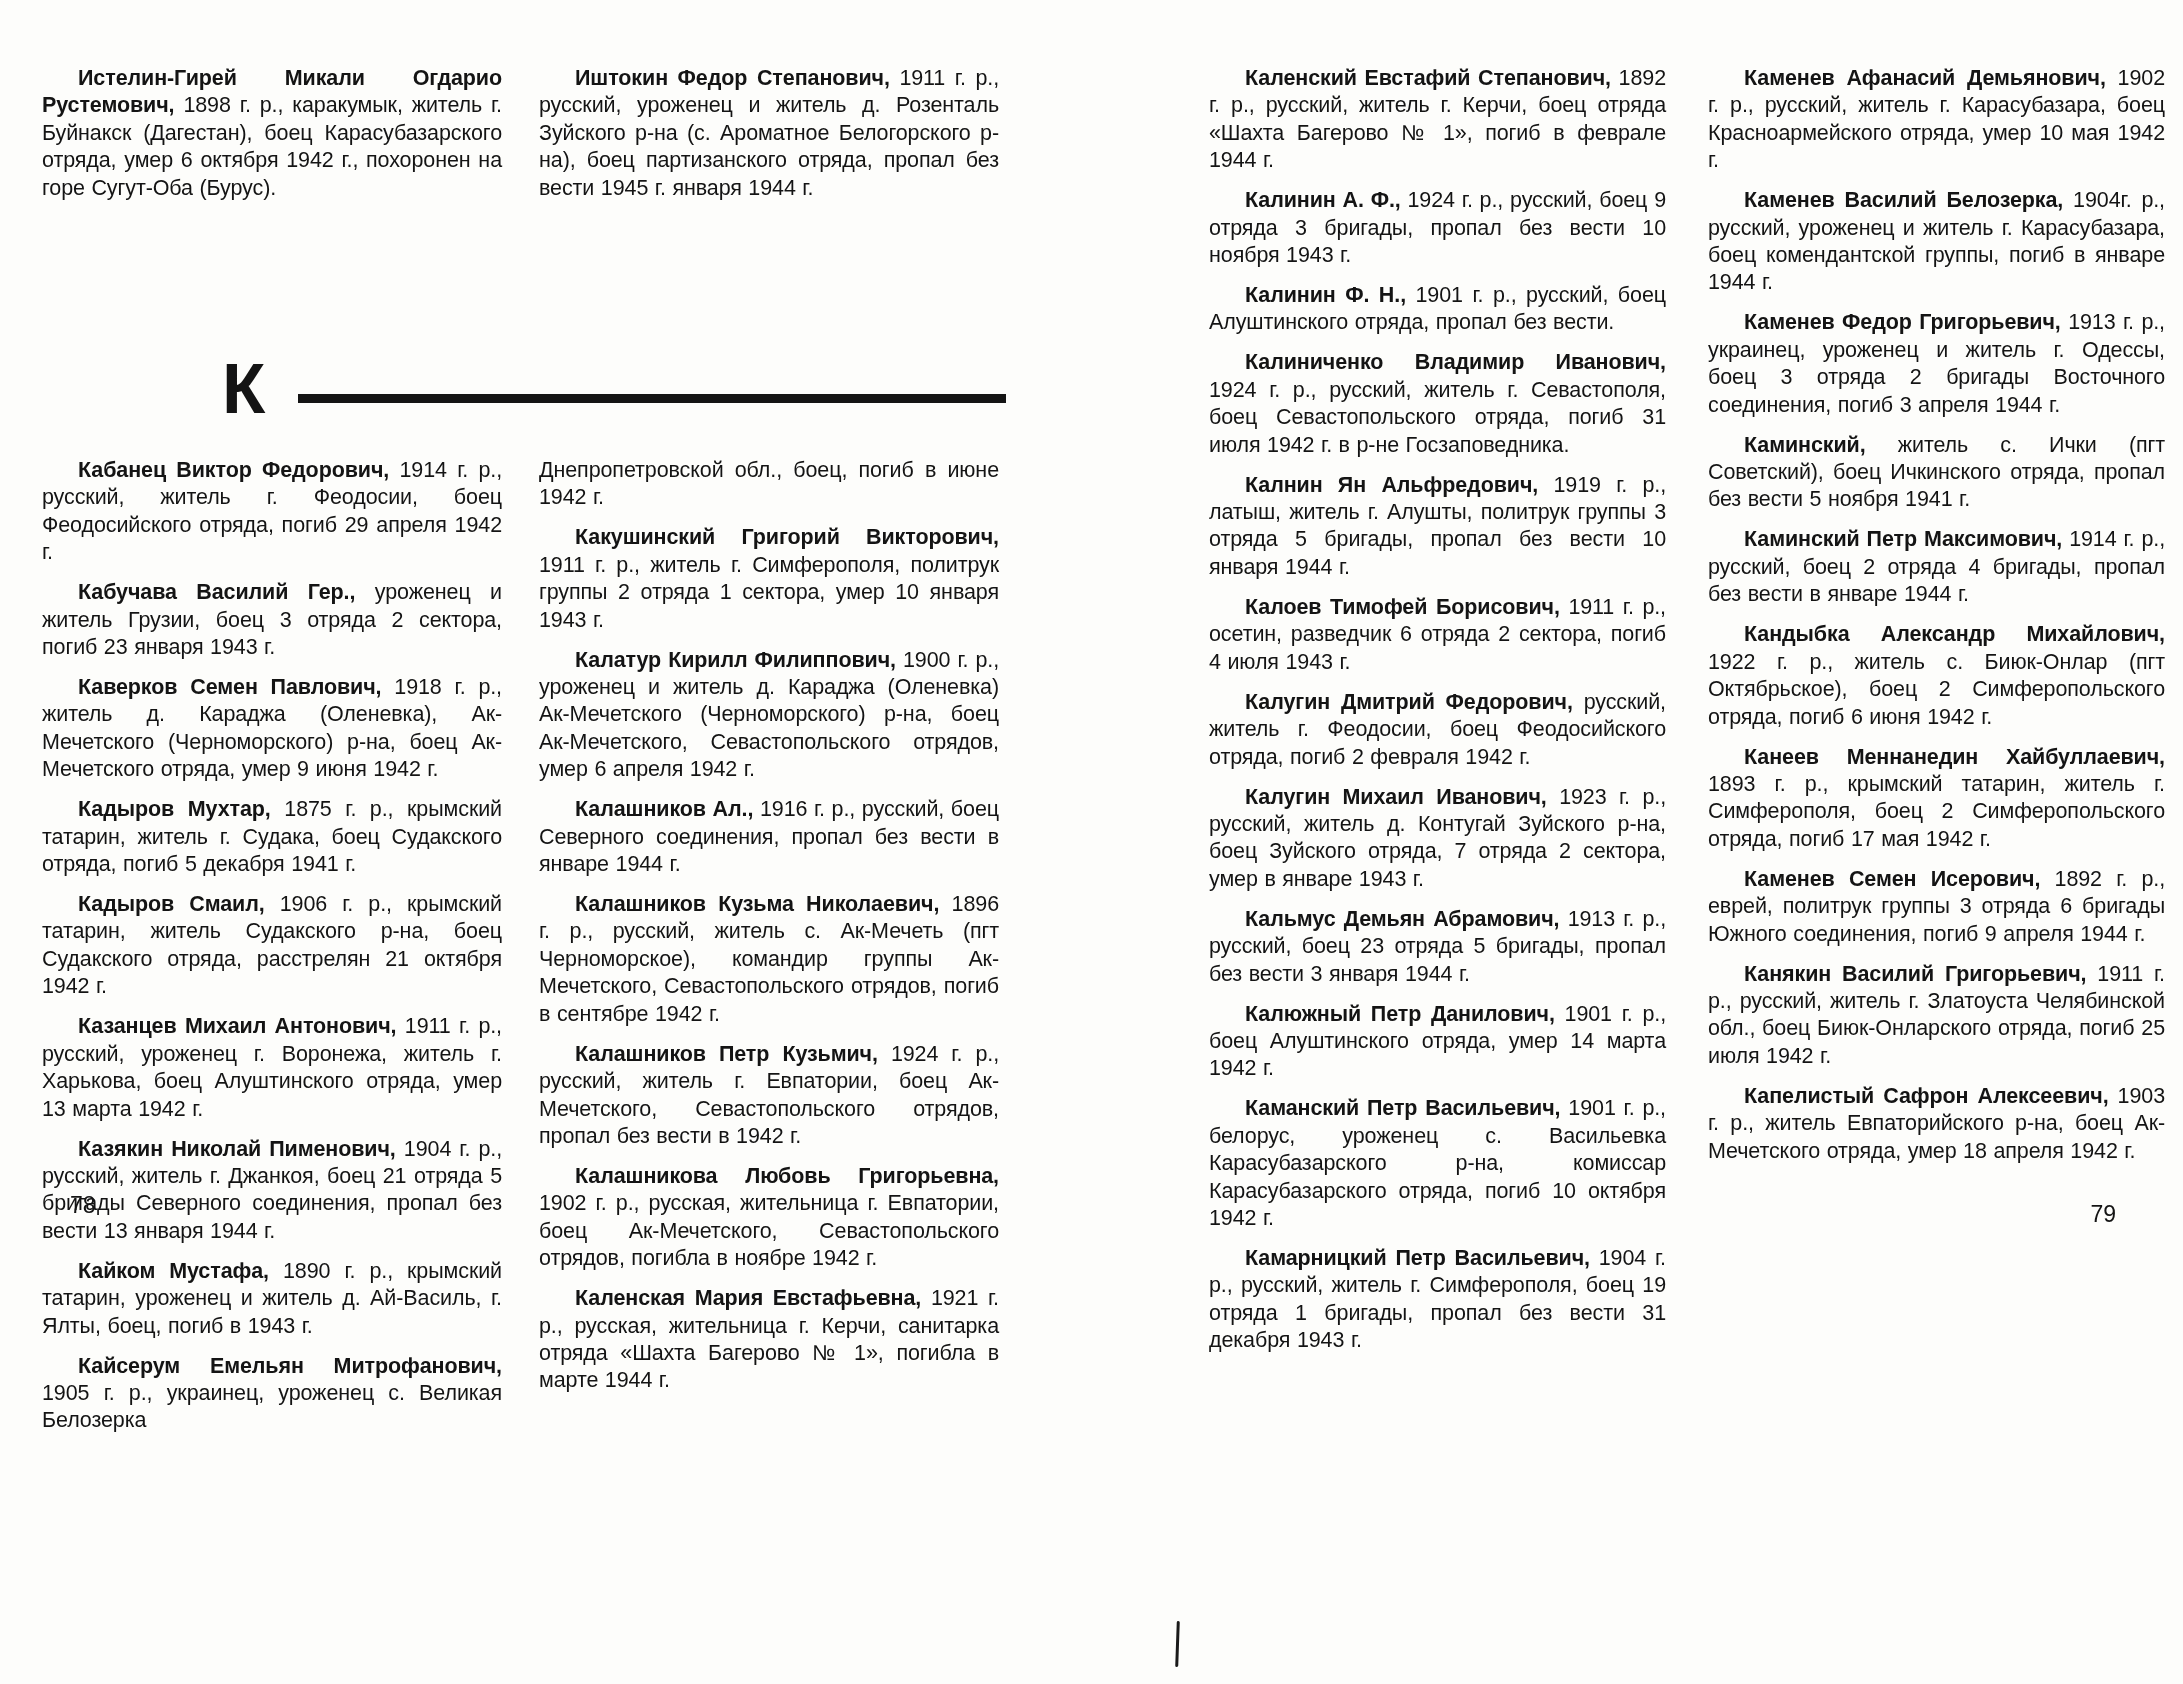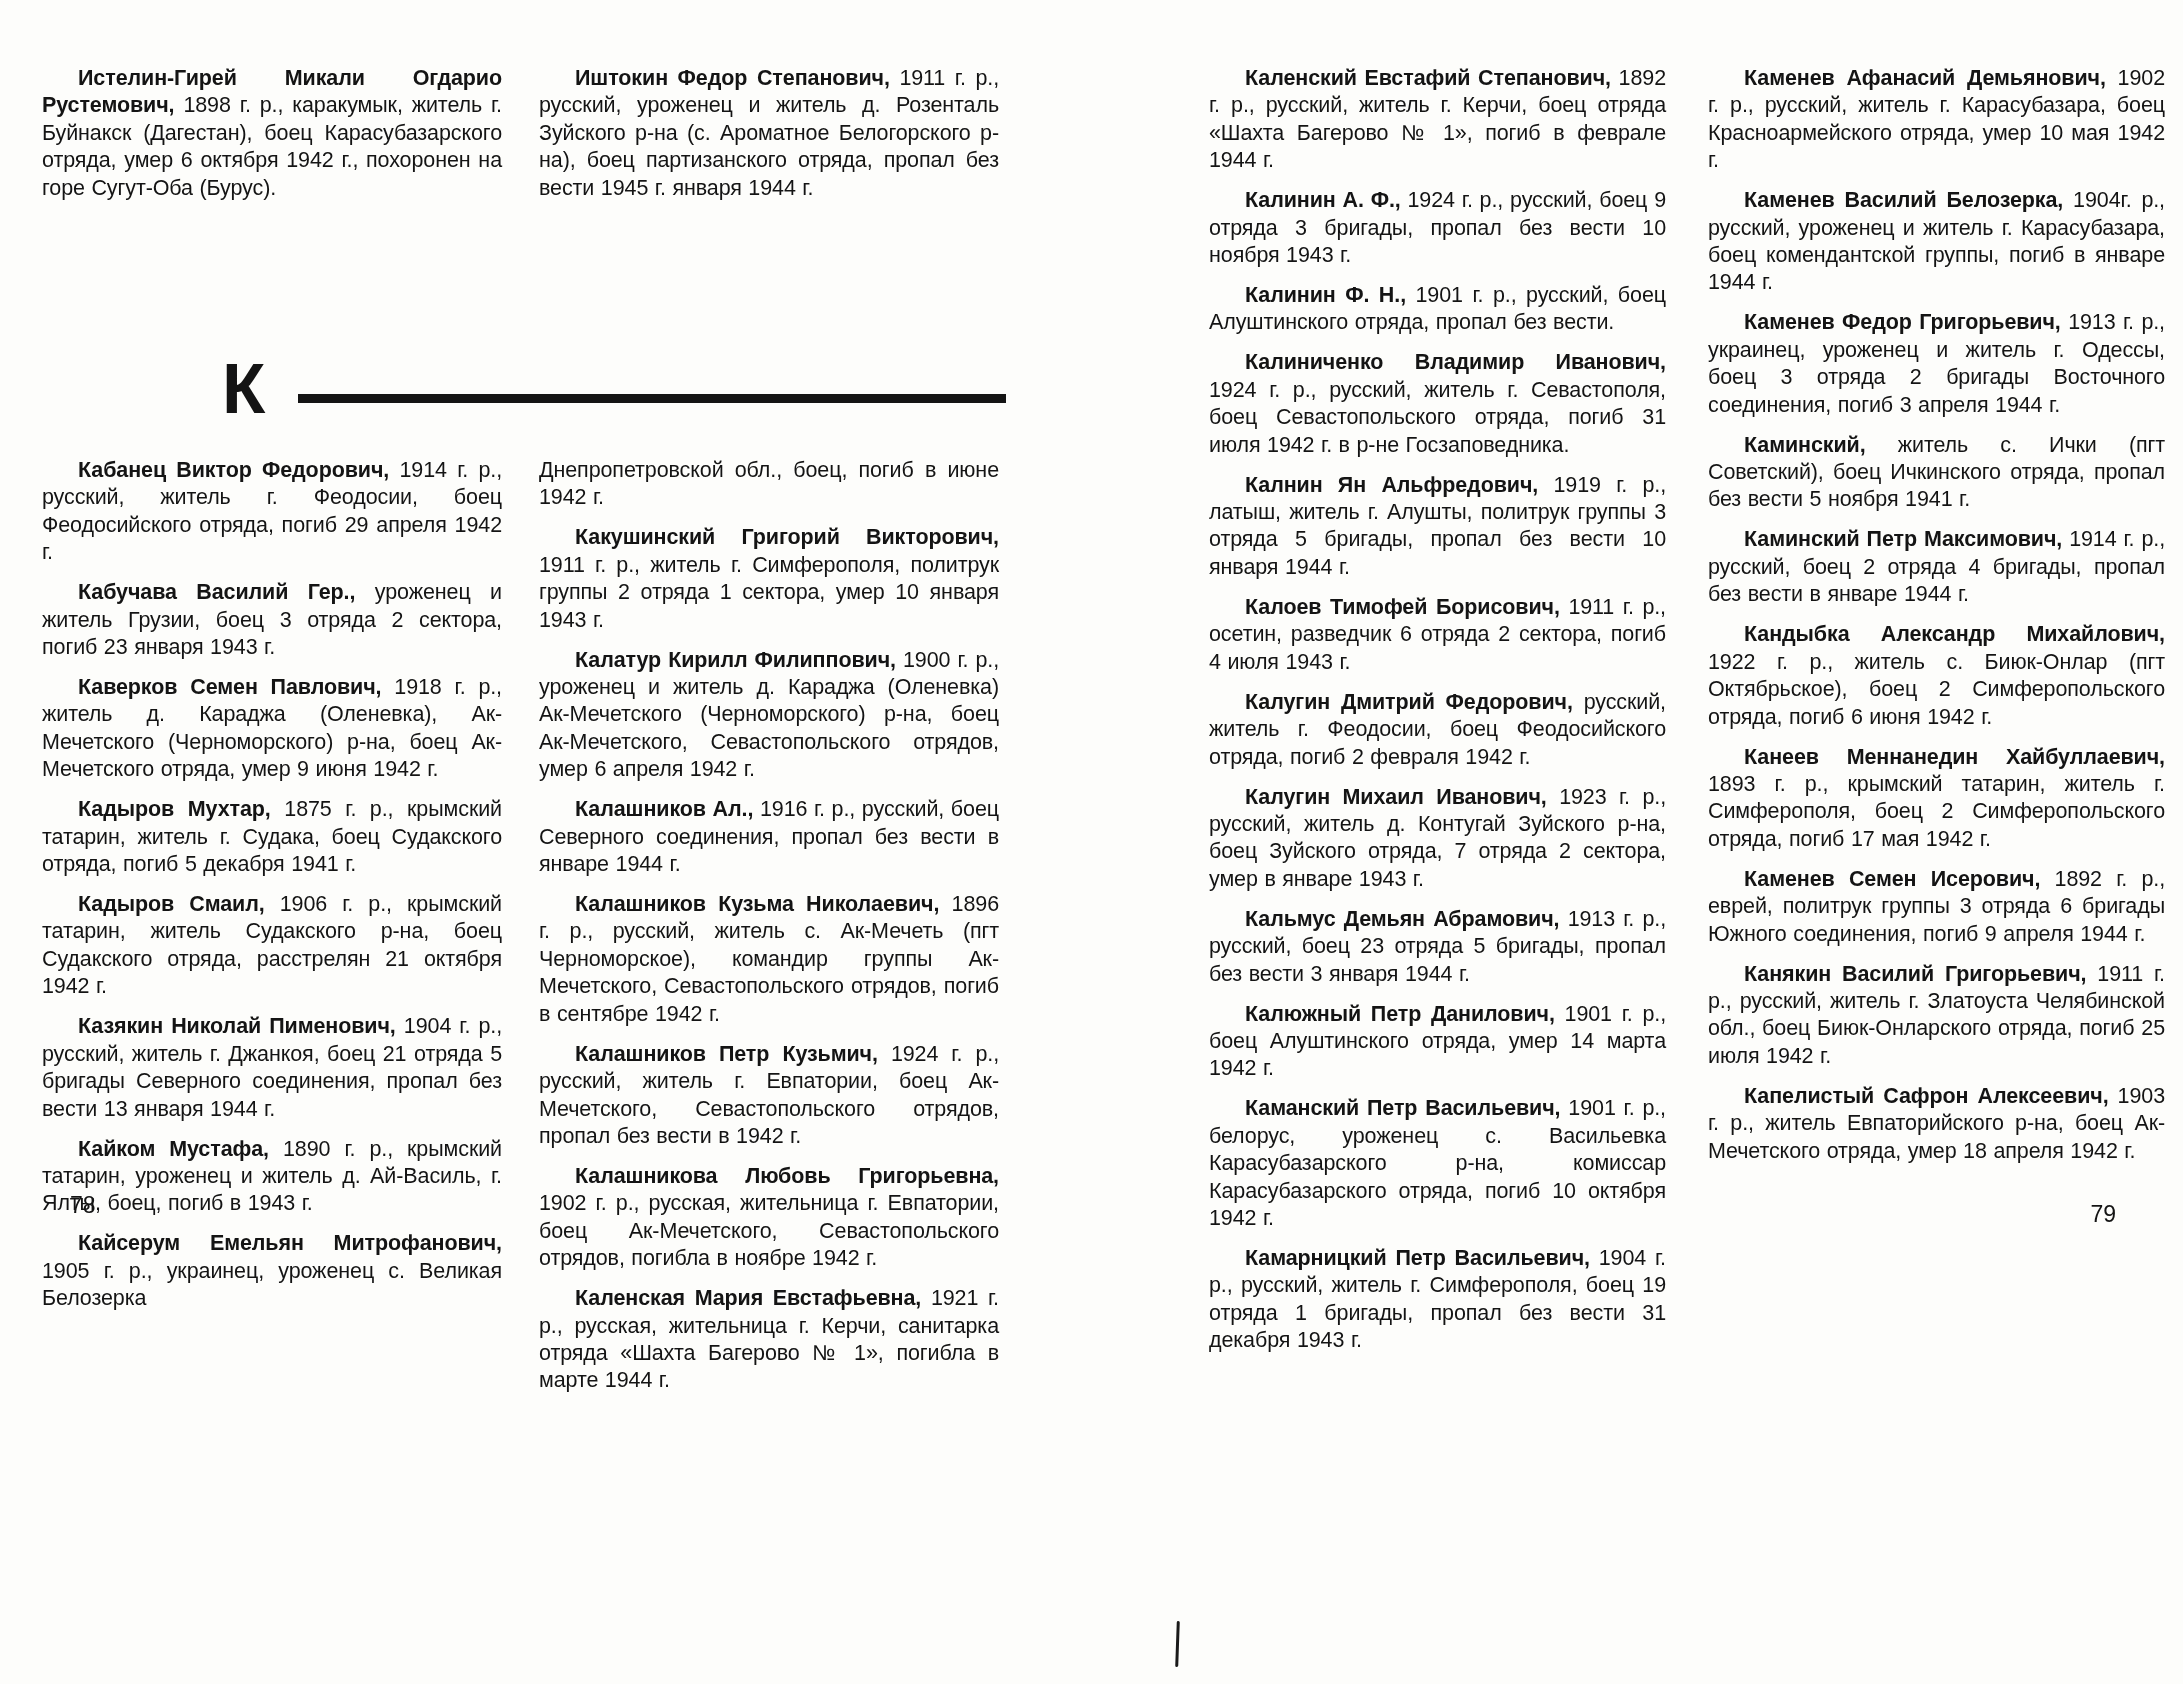--- a/index.html
+++ b/index.html
@@ -83,20 +83,21 @@
       <span class="section-rule"></span>
     </div>
 
     <div class="main-section cols">
       <div class="col">
           <p class="entry"><b>Кабанец Виктор Федорович, </b>1914 г. р., русский, житель г. Феодосии, боец Феодосийского отряда, погиб 29 апреля 1942 г.</p>
           <p class="entry"><b>Кабучава Василий Гер., </b>уроженец и житель Грузии, боец 3 отряда 2 сектора, погиб 23 января 1943 г.</p>
           <p class="entry"><b>Каверков Семен Павлович, </b>1918 г. р., житель д. Караджа (Оленевка), Ак-Мечетского (Черноморского) р-на, боец Ак-Мечетского отряда, умер 9 июня 1942 г.</p>
           <p class="entry"><b>Кадыров Мухтар, </b>1875 г. р., крымский татарин, житель г. Судака, боец Судакского отряда, погиб 5 декабря 1941 г.</p>
           <p class="entry"><b>Кадыров Смаил, </b>1906 г. р., крымский татарин, житель Судакского р-на, боец Судакского отряда, расстрелян 21 октября 1942 г.</p>
+          <p class="entry"><b>Казанцев Михаил Антонович, </b>1911 г. р., русский, уроженец г. Воронежа, житель г. Харькова, боец Алуштинского отряда, умер 13 марта 1942 г.</p>
           <p class="entry"><b>Казякин Николай Пименович, </b>1904 г. р., русский, житель г. Джанкоя, боец 21 отряда 5 бригады Северного соединения, пропал без вести 13 января 1944 г.</p>
           <p class="entry"><b>Кайком Мустафа, </b>1890 г. р., крымский татарин, уроженец и житель д. Ай-Василь, г. Ялты, боец, погиб в 1943 г.</p>
           <p class="entry"><b>Кайсерум Емельян Митрофанович, </b>1905 г. р., украинец, уроженец с. Великая Белозерка</p>
         </div>
       <div class="col">
           <p class="entry continuation">Днепропетровской обл., боец, погиб в июне 1942 г.</p>
           <p class="entry"><b>Какушинский Григорий Викторович, </b>1911 г. р., житель г. Симферополя, политрук группы 2 отряда 1 сектора, умер 10 января 1943 г.</p>
           <p class="entry"><b>Калатур Кирилл Филиппович, </b>1900 г. р., уроженец и житель д. Караджа (Оленевка) Ак-Мечетского (Черноморского) р-на, боец Ак-Мечетского, Севастопольского отрядов, умер 6 апреля 1942 г.</p>
           <p class="entry"><b>Калашников Ал., </b>1916 г. р., русский, боец Северного соединения, пропал без вести в январе 1944 г.</p>
           <p class="entry"><b>Калашников Кузьма Николаевич, </b>1896 г. р., русский, житель с. Ак-Мечеть (пгт Черноморское), командир группы Ак-Мечетского, Севастопольского отрядов, погиб в сентябре 1942 г.</p>

